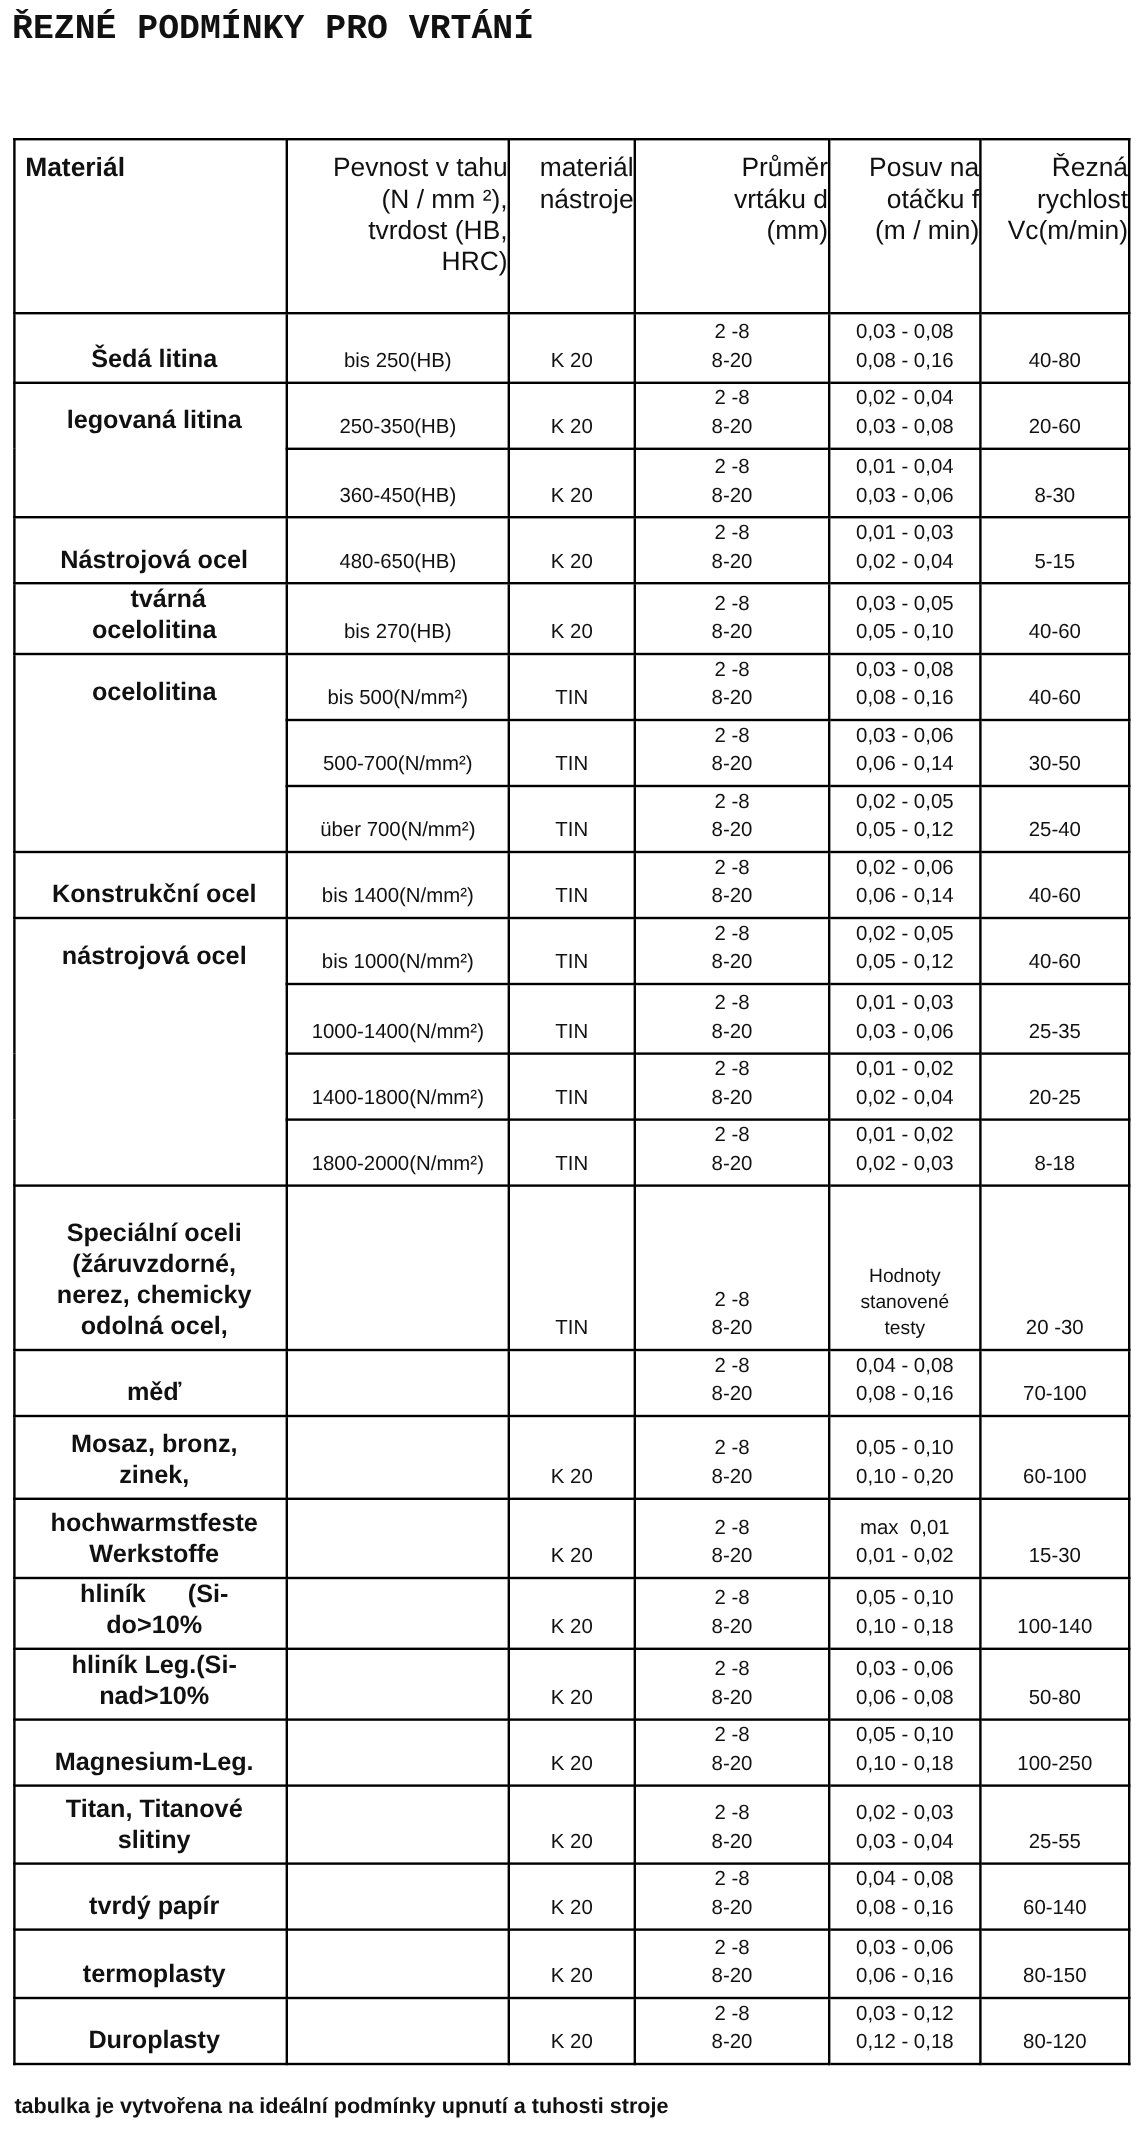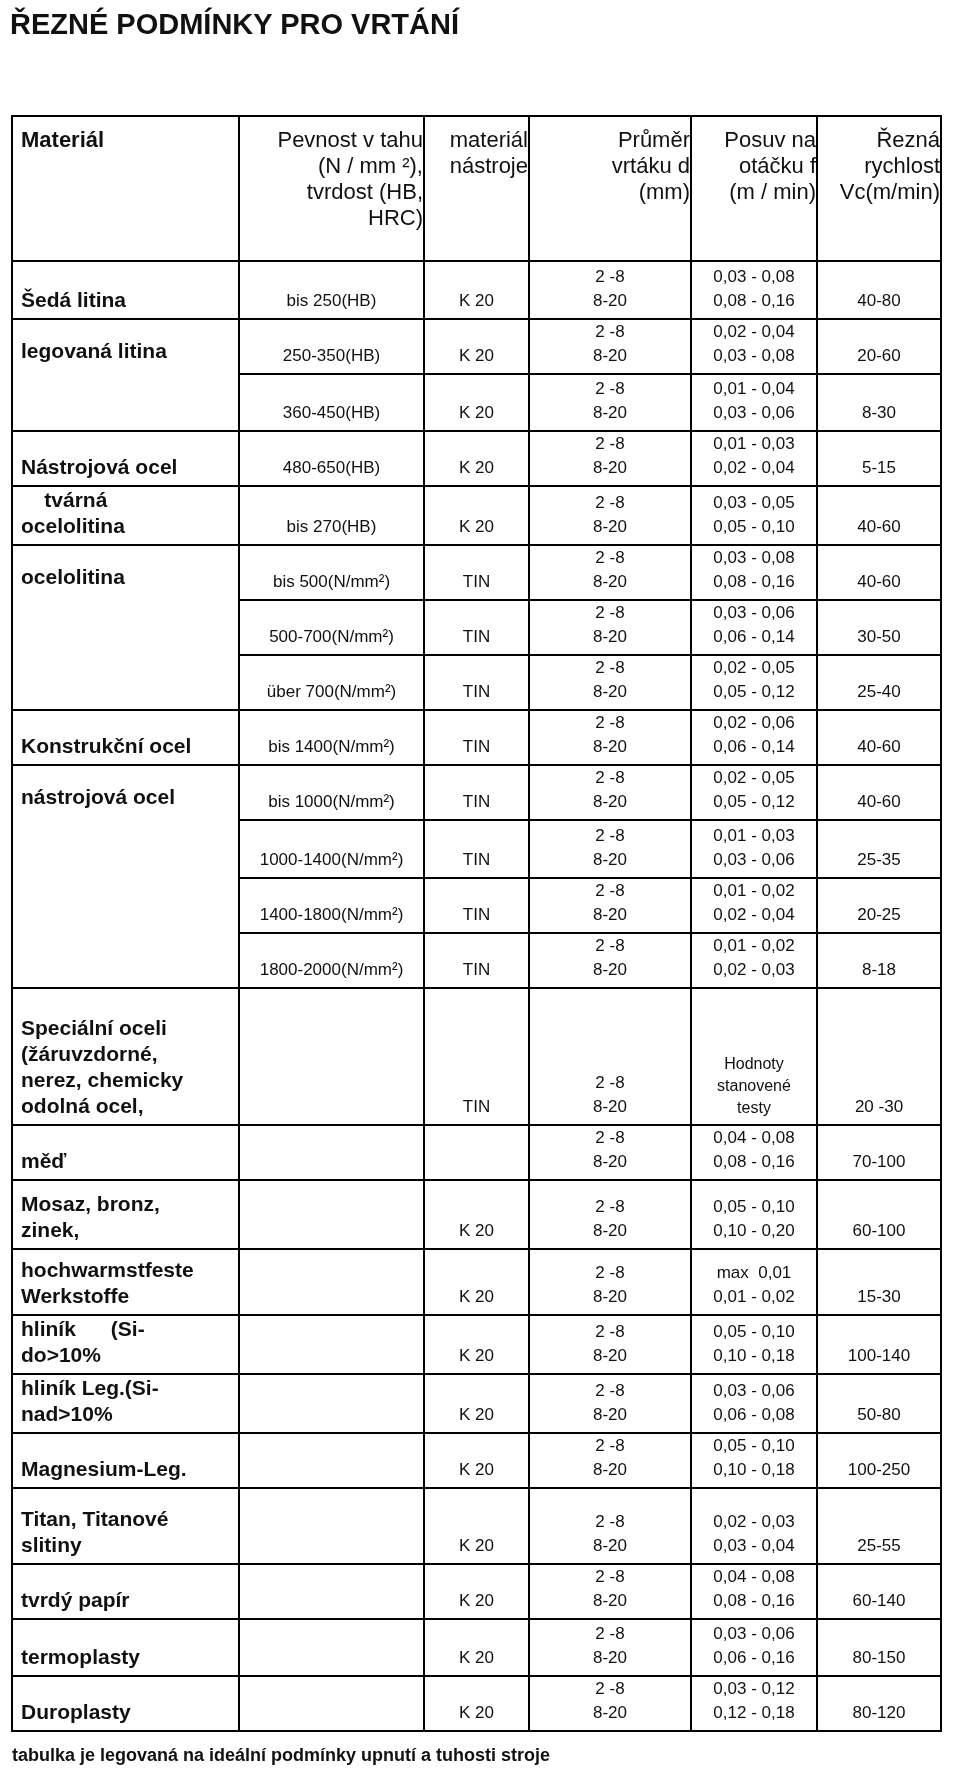--- a/index.html
+++ b/index.html
@@ -8,20 +8,21 @@
     background: #ffffff;
     font-family: "Liberation Sans", "DejaVu Sans", sans-serif;
     color: #111111;
   }
   body { position: relative; overflow: hidden; }
 
   .title {
     position: absolute; left: 10px; top: 8px;
     font-size: 29px; font-weight: bold; color: #111111;
     white-space: nowrap;
+    font-family: Liberation Mono, monospace;
   }
 
   table.cct {
     position: absolute; left: 11px; top: 115px;
     border-collapse: collapse; table-layout: fixed;
     width: 931px;
     border-radius: 22px;
   }
   .cct th, .cct td {
     border: 2px solid #000000;
@@ -35,21 +36,21 @@
   }
   .cct th.material-h {
     text-align: left; font-weight: bold; padding-left: 8px;
   }
   .cct td {
     font-size: 17px; line-height: 24px;
     text-align: center; vertical-align: bottom;
     padding-bottom: 5px;
   }
   .cct td.material {
-    text-align: left; font-weight: bold;
+    text-align: center; font-weight: bold;
     font-size: 21px; line-height: 26px;
     padding-left: 8px; padding-right: 2px;
   }
   .cct td.span-top { vertical-align: top; padding-top: 18px; }
   .cct td.small-text { font-size: 16px; line-height: 22px; margin-left: 44px; }
 
   .footer {
     position: absolute; left: 12px; top: 1745px;
     font-size: 18px; font-weight: bold; color: #111111;
     white-space: nowrap;
@@ -286,21 +287,21 @@
       <tr style="height: 55px;">
         <td class="material">Magnesium-Leg.</td>
         <td class="strength"></td>
         <td class="tool">K 20</td>
         <td class="diameter">2 -8
 8-20</td>
         <td class="feed">0,05 - 0,10
 0,10 - 0,18</td>
         <td class="speed">100-250</td>
       </tr>
-      <tr style="height: 76px;">
+      <tr style="height: 65px;">
         <td class="material">Titan, Titanové
 slitiny</td>
         <td class="strength"></td>
         <td class="tool">K 20</td>
         <td class="diameter">2 -8
 8-20</td>
         <td class="feed">0,02 - 0,03
 0,03 - 0,04</td>
         <td class="speed">25-55</td>
       </tr>
@@ -330,13 +331,13 @@
         <td class="tool">K 20</td>
         <td class="diameter">2 -8
 8-20</td>
         <td class="feed">0,03 - 0,12
 0,12 - 0,18</td>
         <td class="speed">80-120</td>
       </tr>
     </tbody>
 </table>
 
-<div class="footer">tabulka je legovaná na ideální podmínky upnutí a tuhosti stroje</div>
+<div class="footer">tabulka je vytvořena na ideální podmínky upnutí a tuhosti stroje</div>
 
 </body></html>

